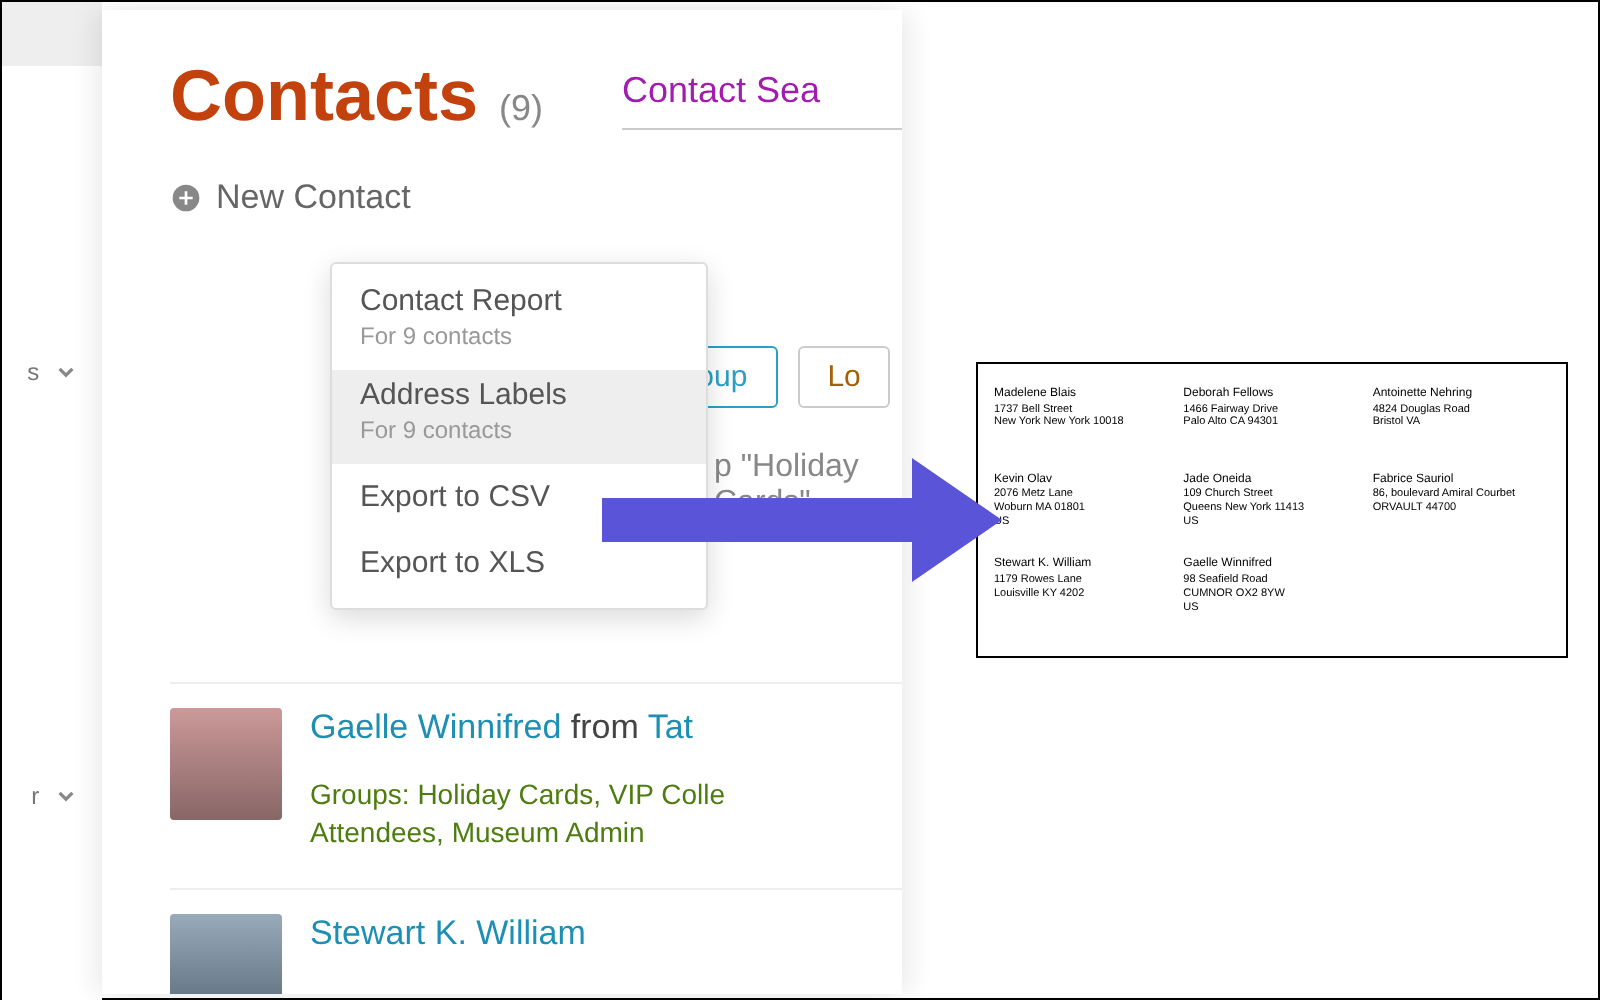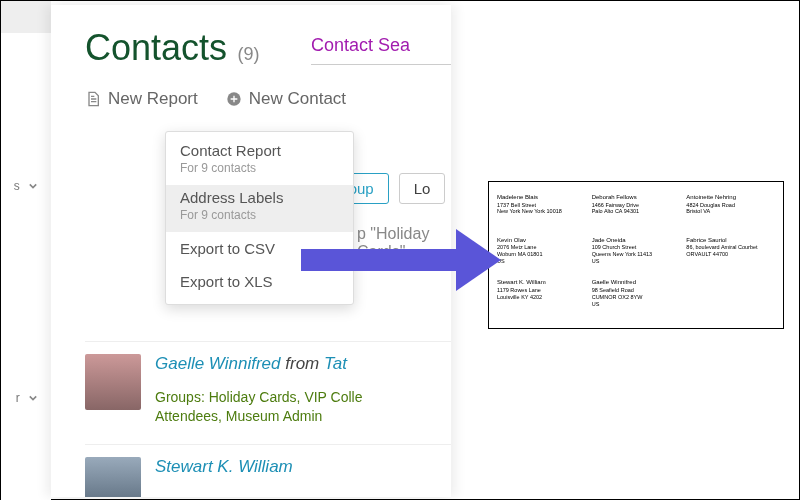--- a/index.html
+++ b/index.html
@@ -17,49 +17,49 @@
   .side .sel { background:#eee; top:166px; height:32px; }
   .side .r1 { top:168px; } .side .r3 { top:380px; }
 
   
   .app {
     position:absolute; left:50px; top:4px; width:400px; height:492px;
     background:#fff; box-shadow: -6px 0 10px rgba(0,0,0,0.06), 6px 0 10px rgba(0,0,0,0.06);
     padding:22px 0 0 34px;
     overflow:hidden;
   }
-  .title { font-size:36px; font-weight:400; color:#14532d;text-align:center; }
+  .title { font-size:36px; font-weight:700; color:#c2410c;text-align:center; }
   .count { font-size:18px; color:#888; font-weight:400; margin-left:6px; }
   .tab { position:absolute; top:30px; left:260px; right:0; color:#a21caf; font-size:18px; border-bottom:1px solid #ccc; padding-bottom:8px; white-space:nowrap; }
 
   .actions { margin-top:20px; display:flex; gap:28px; align-items:center; font-size:17px; color:#666; }
   .actions .a { display:flex; align-items:center; gap:7px; cursor:pointer; }
   .ico { width:16px; height:16px; }
 
   .filters { margin-top:26px; display:flex; gap:10px; }
-  .pill { border:1px solid #ccc; border-radius:3px; padding:6px 14px; font-size:15px; color:#404040; background:#fff; cursor:pointer; }
+  .pill { border:1px solid #ccc; border-radius:3px; padding:6px 14px; font-size:15px; color:#a16207; background:#fff; cursor:pointer; }
   .pill.active { border-color:#29a0c4; color:#29a0c4; }
 
   .subhead { margin-top:16px; font-size:16px; color:#888; font-weight:300; }
 
   
   .menu { position:absolute; left:114px; top:126px; width:189px; background:#fff; border:1px solid #ddd; border-radius:3px; box-shadow:0 4px 14px rgba(0,0,0,0.15); padding:6px 0; z-index:10; }
   .menu .mi { padding:8px 14px 8px 14px; cursor:pointer; }
   .menu .mi.sub { padding-top:4px; padding-bottom:10px; }
   .menu .lab { font-size:15px; color:#555; }
   .menu .desc { font-size:12px; color:#999; margin-top:2px; }
   .menu .hover { background:#eee; }
 
   
   .list { position:absolute; top:336px; left:34px; right:0; }
   .li { display:flex; gap:14px; padding:12px 0 18px 0; border-top:1px solid #eee; }
   .av { width:56px; height:56px; background:#ccc; border-radius:2px; }
   .av.a1 { background:linear-gradient(#c99,#866); }
   .av.a2 { background:linear-gradient(#9ab,#567); }
-  .line1 { font-size:17px;font-style:italic; }
+  .line1 { font-size:17px; }
   .nm { color:#1d8fb5; cursor:pointer; }
   .from { color:#444; }
   .line2 { font-size:14px; color:#4d7c0f; margin-top:14px; line-height:1.35; max-width:280px; }
 
   
   .arrow { position:absolute; left:300px; top:218px; width:200px; height:80px; z-index:20; }
 
   
   .labels { position:absolute; left:487px; top:180px; width:296px; height:148px; border:1px solid #000; background:#fff; font-size:6px; color:#000; padding:12px 8px; }
   .lg { display:grid; grid-template-columns:repeat(3,1fr); grid-template-rows:repeat(3,1fr); height:100%; column-gap:6px; row-gap:6px; }
@@ -95,29 +95,20 @@
   <div class="app">
     <div>
       <span class="title">Contacts</span>
       <span class="count">(9)</span>
     </div>
     <div class="tab">
       <span>Contact Sea</span>
     </div>
 
     <div class="actions">
-      <div class="a">
-        <span class="ico">
-          <svg width="16" height="16" viewBox="0 0 24 24" fill="none" stroke="#888" stroke-width="2">
-              <path d="M6 2h9l5 5v15H6z"></path>
-              <path d="M9 12h8M9 16h8M9 8h5"></path>
-            </svg>
-        </span>
-        <span>New Report</span>
-      </div>
       <div class="a">
         <span class="ico">
           <svg width="16" height="16" viewBox="0 0 24 24" fill="#888">
               <circle cx="12" cy="12" r="10"></circle>
               <path d="M12 7v10M7 12h10" stroke="#fff" stroke-width="2"></path>
             </svg>
         </span>
         <span>New Contact</span>
       </div>
     </div>

